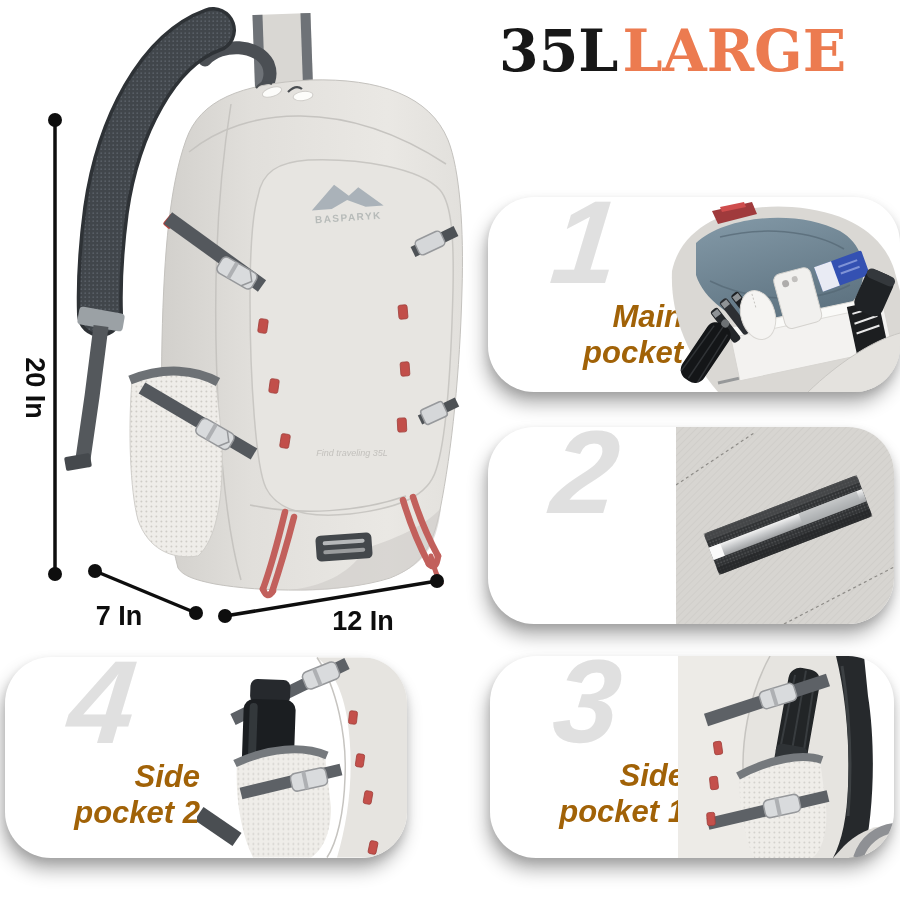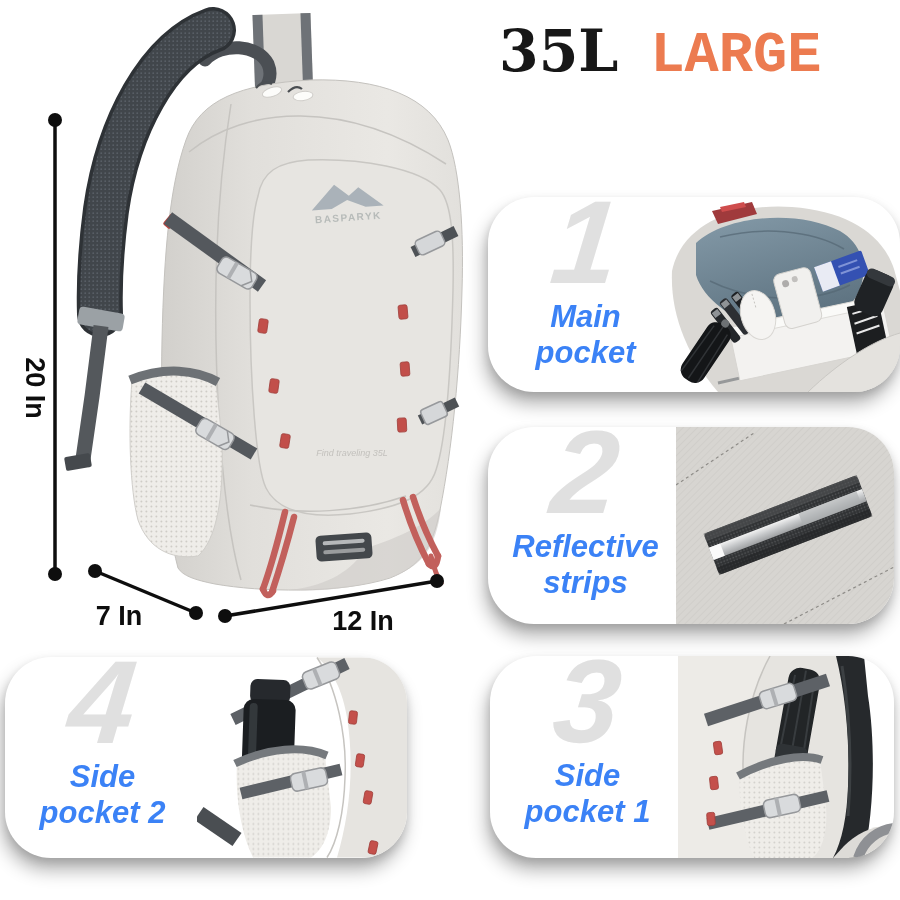--- a/index.html
+++ b/index.html
@@ -2,34 +2,34 @@
 <html><head>
 <meta charset="utf-8">
 <style>
   html,body{margin:0;padding:0;background:#fff;}
   .stage{position:relative;width:900px;height:900px;background:#ffffff;overflow:hidden;
          font-family:"Liberation Sans",sans-serif;}
   
   .title{position:absolute;left:499px;top:18px;width:400px;
          font-family:"DejaVu Serif",serif;font-weight:700;font-size:57px;line-height:66px;
          color:#171717;letter-spacing:0px;}
-  .title .vol{color:#171717;margin-right:32px;}
-  .title .hl{color:#ec7b50;font-family:Liberation Mono, monospace;}
+  .title .vol{color:#171717;margin-right:4px;}
+  .title .hl{color:#ec7b50;}
   
   .panel{position:absolute;background:#ffffff;border-radius:46px;overflow:hidden;
          box-shadow:-3px 12px 18px rgba(0,0,0,0.30), 0 4px 8px rgba(0,0,0,0.12);}
   .p1{left:488px;top:197px;width:412px;height:195px;}
   .p2{left:488px;top:427px;width:406px;height:197px;}
   .p3{left:490px;top:656px;width:404px;height:202px;}
   .p4{left:5px;top:657px;width:402px;height:201px;}
   .num{position:absolute;left:0;top:-14px;width:195px;text-align:center;
        font-style:italic;font-weight:700;font-size:118px;line-height:118px;color:#e0e0e0;
        transform:skewX(-6deg);}
-  .plabel{position:absolute;left:0;top:102px;width:195px;text-align:center;
-          font-style:italic;font-weight:700;font-size:31px;line-height:1.15;color:#3b82f6;
+  .plabel{position:absolute;left:0;top:102px;width:195px;text-align:right;
+          font-style:italic;font-weight:700;font-size:31px;line-height:1.15;color:#a16207;
           white-space:pre-line;}
   .photo{position:absolute;right:0;top:0;height:100%;}
 </style>
 </head>
 <body>
 
 <div class="stage">
 
   <div class="title">
     <div>
@@ -233,22 +233,20 @@
         <path d="M -8,-30 L -10,26 M 0,-34 L 0,28 M 8,-30 L 10,26" stroke="#303336" stroke-width="1.5"></path>
         <circle cx="0" cy="-38" r="4" fill="#6d7174"></circle>
       </g>
       <path d="M 148,195 C 178,166 212,144 240,136 L 240,195 Z" fill="#e4e2de"></path>
       <path d="M 148,195 C 178,166 212,144 240,136" stroke="#c9c7c3" fill="none"></path>
     </svg>
   </div>
 
   <div class="panel p2">
     <div class="num">2</div>
-    <div class="plabel">Reflective
-strips</div>
     <svg class="photo" width="218" height="197" viewBox="0 0 218 197">
       <defs>
         <pattern id="weaveP2" width="5" height="5" patternUnits="userSpaceOnUse" patternTransform="rotate(45)">
           <rect width="5" height="5" fill="#d7d5d1"></rect>
           <line x1="0" y1="0" x2="0" y2="5" stroke="#ceccc8" stroke-width="1.4"></line>
         </pattern>
         <pattern id="stripMesh" width="3.2" height="3.2" patternUnits="userSpaceOnUse">
           <rect width="3.2" height="3.2" fill="#313335"></rect>
           <circle cx="1.1" cy="1.1" r="0.8" fill="#57595b"></circle>
         </pattern>

